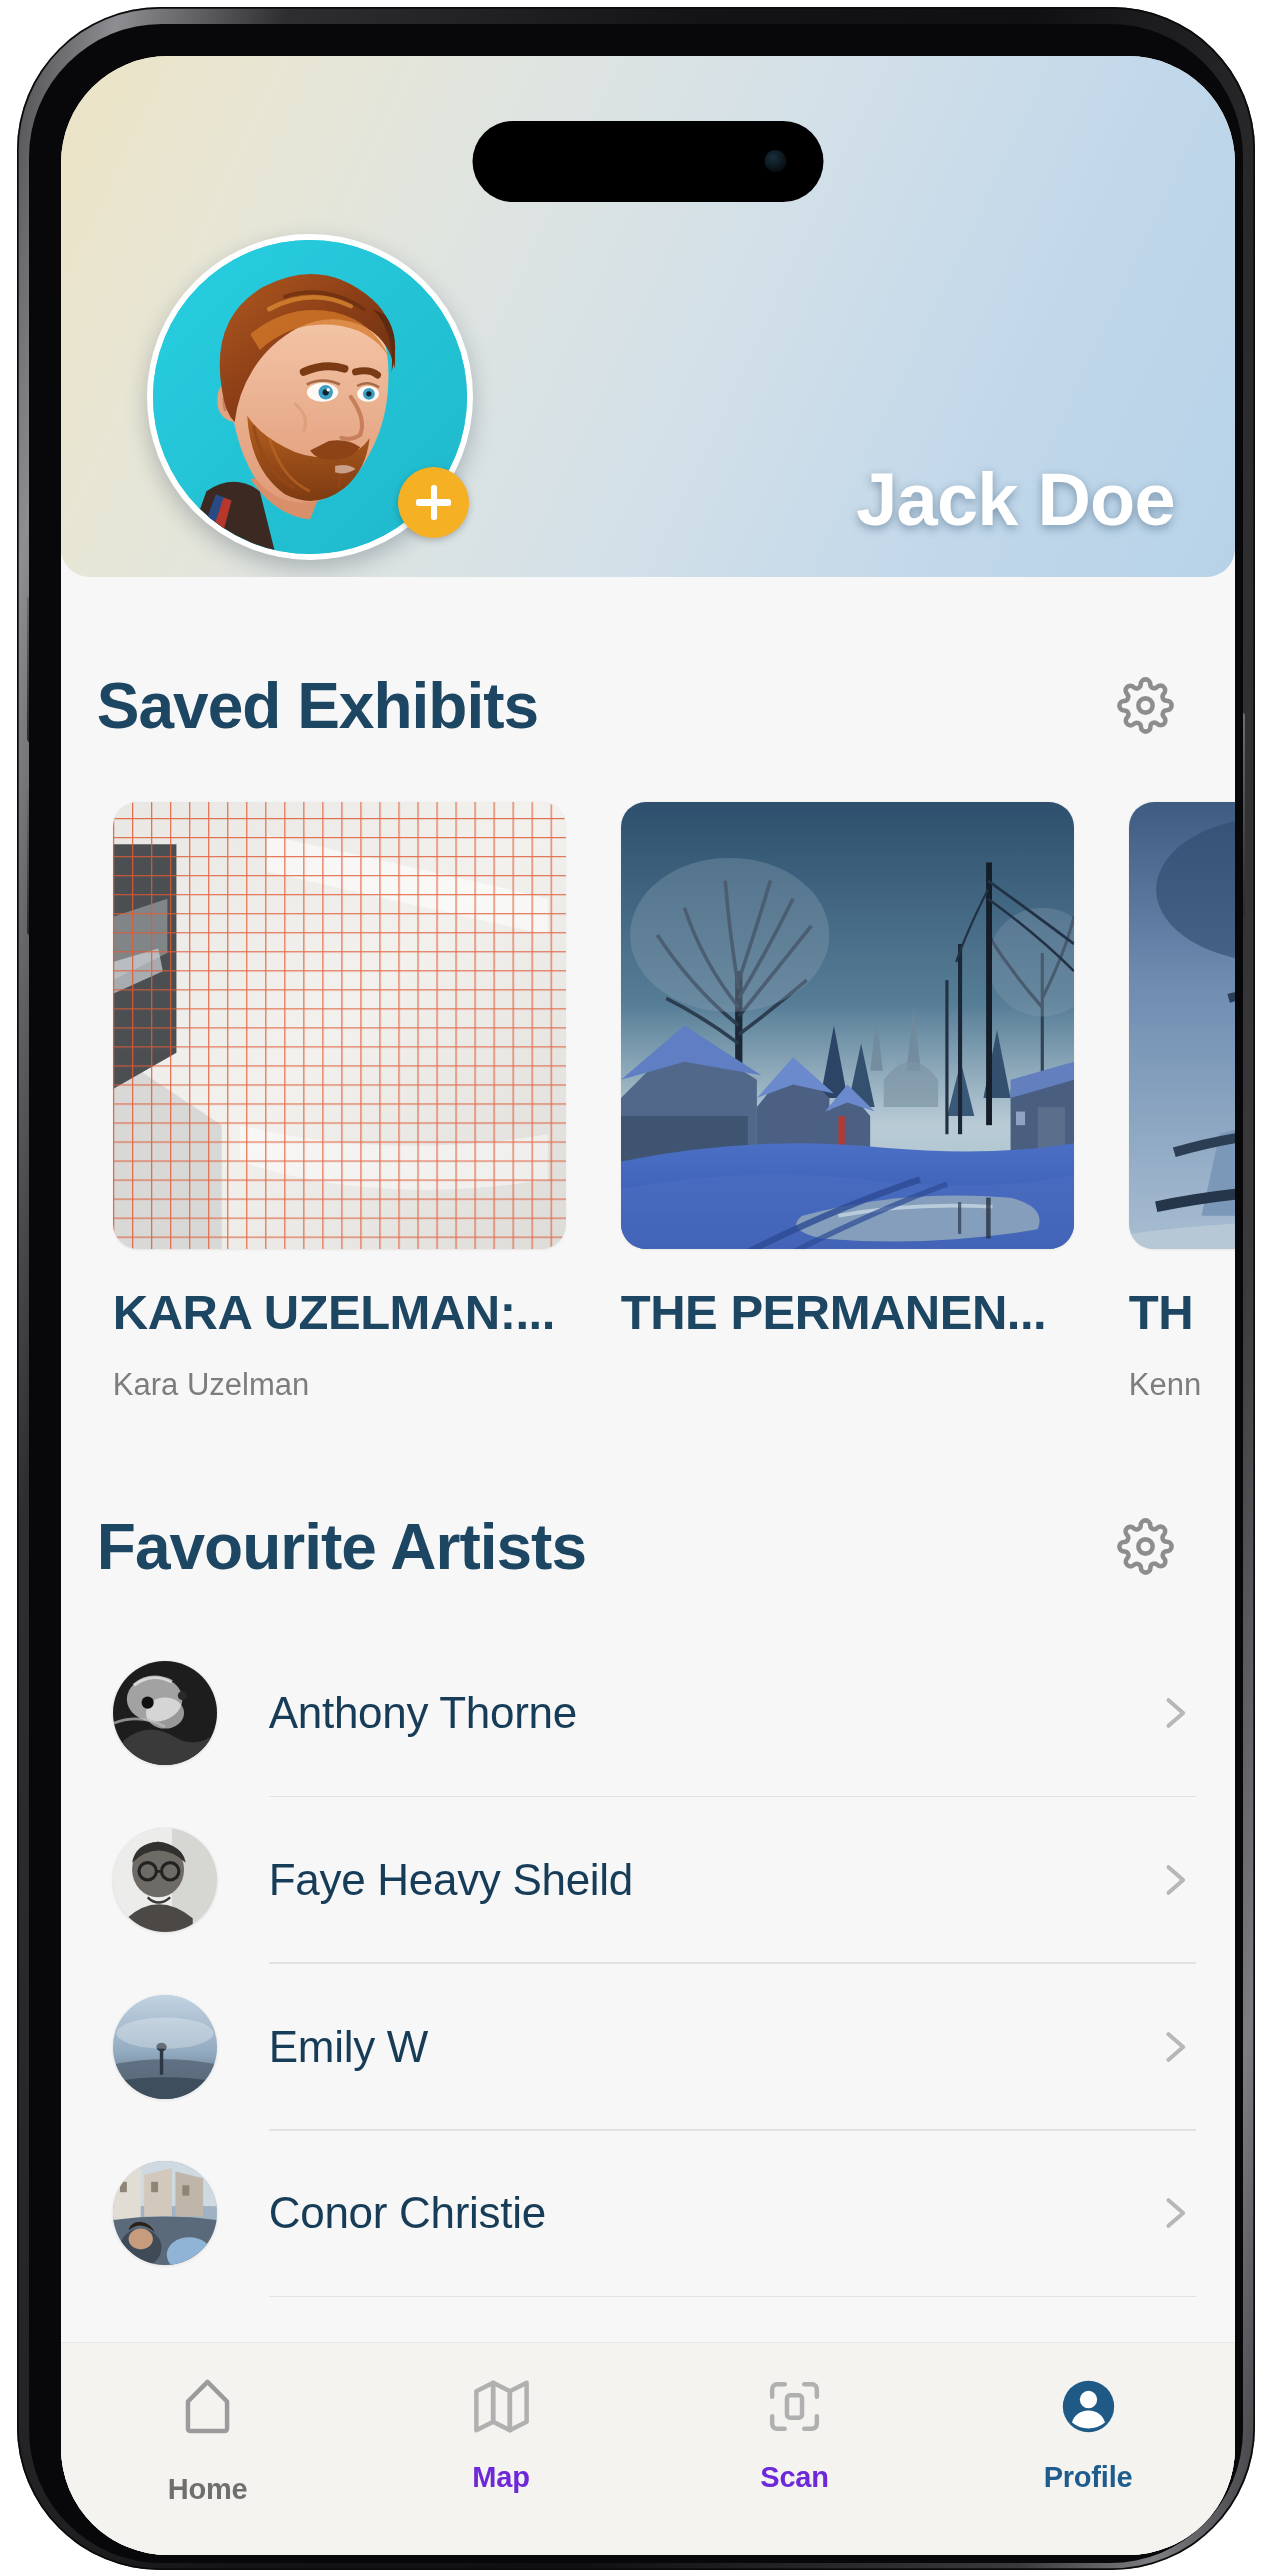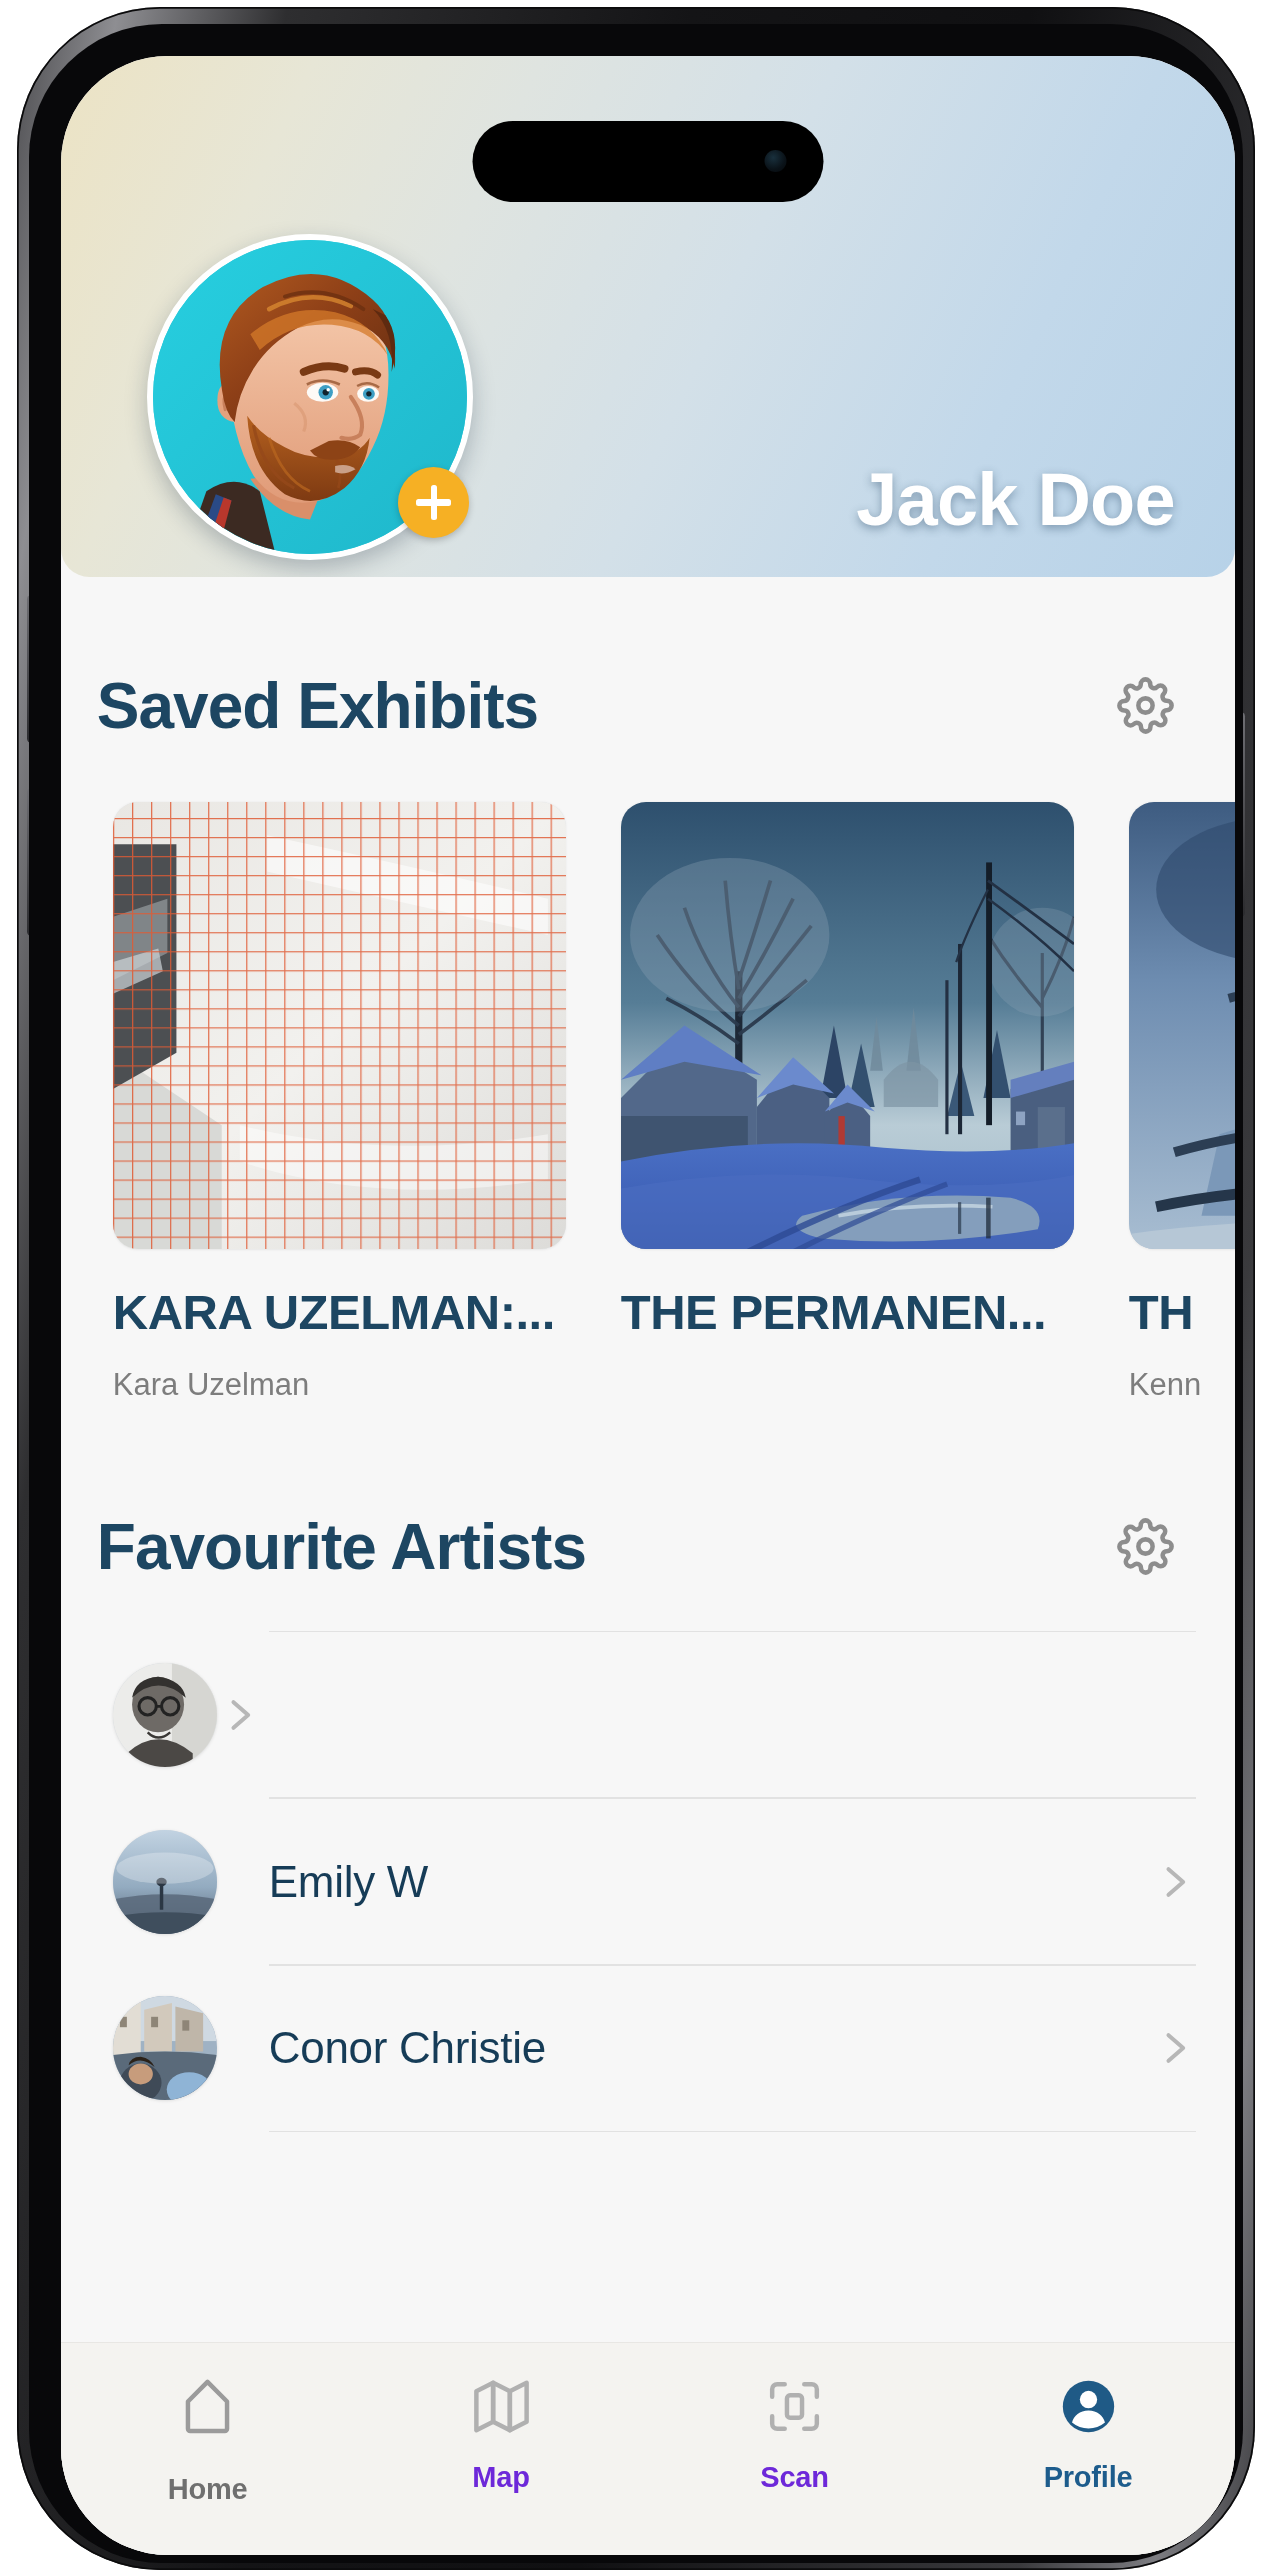--- a/index.html
+++ b/index.html
@@ -491,36 +491,57 @@
           <div class="gear-btn">
             <svg viewBox="0 0 24 24" fill="none" stroke="#8d8d8d" stroke-width="1.9" stroke-linecap="round" stroke-linejoin="round">
               <path d="M19.4 15a1.65 1.65 0 0 0 .33 1.82l.06.06a2 2 0 1 1-2.83 2.83l-.06-.06a1.65 1.65 0 0 0-1.82-.33 1.65 1.65 0 0 0-1 1.51V21a2 2 0 1 1-4 0v-.09A1.65 1.65 0 0 0 9 19.4a1.65 1.65 0 0 0-1.82.33l-.06.06a2 2 0 1 1-2.83-2.83l.06-.06a1.65 1.65 0 0 0 .33-1.82 1.65 1.65 0 0 0-1.51-1H3a2 2 0 1 1 0-4h.09A1.65 1.65 0 0 0 4.6 9a1.65 1.65 0 0 0-.33-1.82l-.06-.06a2 2 0 1 1 2.83-2.83l.06.06A1.65 1.65 0 0 0 9 4.6a1.65 1.65 0 0 0 1-1.51V3a2 2 0 1 1 4 0v.09a1.65 1.65 0 0 0 1 1.51 1.65 1.65 0 0 0 1.82-.33l.06-.06a2 2 0 1 1 2.83 2.83l-.06.06a1.65 1.65 0 0 0-.33 1.82V9a1.65 1.65 0 0 0 1.51 1H21a2 2 0 1 1 0 4h-.09a1.65 1.65 0 0 0-1.51 1z"></path>
               <circle cx="12" cy="12" r="3"></circle>
             </svg>
           </div>
         </div>
 
         <div id="artists-list">
 
+          <div class="artist-row">
+            <div class="artist-avatar">
+              <svg viewBox="0 0 60 60" preserveAspectRatio="xMidYMid slice" aria-hidden="true">
+                <rect width="60" height="60" fill="#1d1d1d"></rect>
+                <ellipse cx="24" cy="22" rx="16" ry="13" fill="#cfcfcf" opacity=".75"></ellipse>
+                <ellipse cx="30" cy="30" rx="11" ry="9" fill="#ffffff" opacity=".55"></ellipse>
+                <path d="M6 46 Q20 34 36 44 Q46 50 56 44 L56 60 L4 60 Z" fill="#3a3a3a"></path>
+                <path d="M12 14 Q22 6 34 12" stroke="#efefef" stroke-width="2" fill="none" opacity=".7"></path>
+                <circle cx="20" cy="24" r="3.5" fill="#101010"></circle>
+                <circle cx="40" cy="20" r="2.6" fill="#2a2a2a"></circle>
+                <path d="M0 36 Q16 30 30 38" stroke="#bdbdbd" stroke-width="1.6" fill="none" opacity=".7"></path>
+              </svg>
+            </div>
+            <div class="artist-name">Anthony Thorne</div>
+            <div class="chevron">
+              <svg viewBox="0 0 24 24" fill="none" stroke="#b7b7b7" stroke-width="2.2" stroke-linecap="round" stroke-linejoin="round">
+                  <polyline points="9 5 17 12 9 19"></polyline>
+                </svg>
+            </div>
+          </div>
           <div class="artist-divider"></div>
 
           <div class="artist-row">
             <div class="artist-avatar">
               <svg viewBox="0 0 60 60" preserveAspectRatio="xMidYMid slice" aria-hidden="true">
                 <rect width="60" height="60" fill="#ececea"></rect>
                 <rect x="34" y="0" width="26" height="60" fill="#d6d6d2"></rect>
                 <ellipse cx="26" cy="24" rx="15" ry="16" fill="#6e6a66"></ellipse>
                 <path d="M11 20 Q26 6 42 20 Q40 10 26 8 Q13 9 11 20 Z" fill="#33312f"></path>
                 <circle cx="20" cy="25" r="5" fill="none" stroke="#222" stroke-width="1.8"></circle>
                 <circle cx="33" cy="25" r="5" fill="none" stroke="#222" stroke-width="1.8"></circle>
                 <path d="M25 25 L28 25" stroke="#222" stroke-width="1.6"></path>
                 <path d="M8 52 Q26 36 46 52 L46 60 L8 60 Z" fill="#4b4845"></path>
                 <path d="M20 40 Q26 46 33 40" stroke="#3a3836" stroke-width="1.4" fill="none"></path>
               </svg>
             </div>
+            <div class="artist-name">Faye Heavy Sheild</div>
             <div class="chevron">
               <svg viewBox="0 0 24 24" fill="none" stroke="#b7b7b7" stroke-width="2.2" stroke-linecap="round" stroke-linejoin="round">
                   <polyline points="9 5 17 12 9 19"></polyline>
                 </svg>
             </div>
           </div>
           <div class="artist-divider"></div>
 
           <div class="artist-row">
             <div class="artist-avatar">

